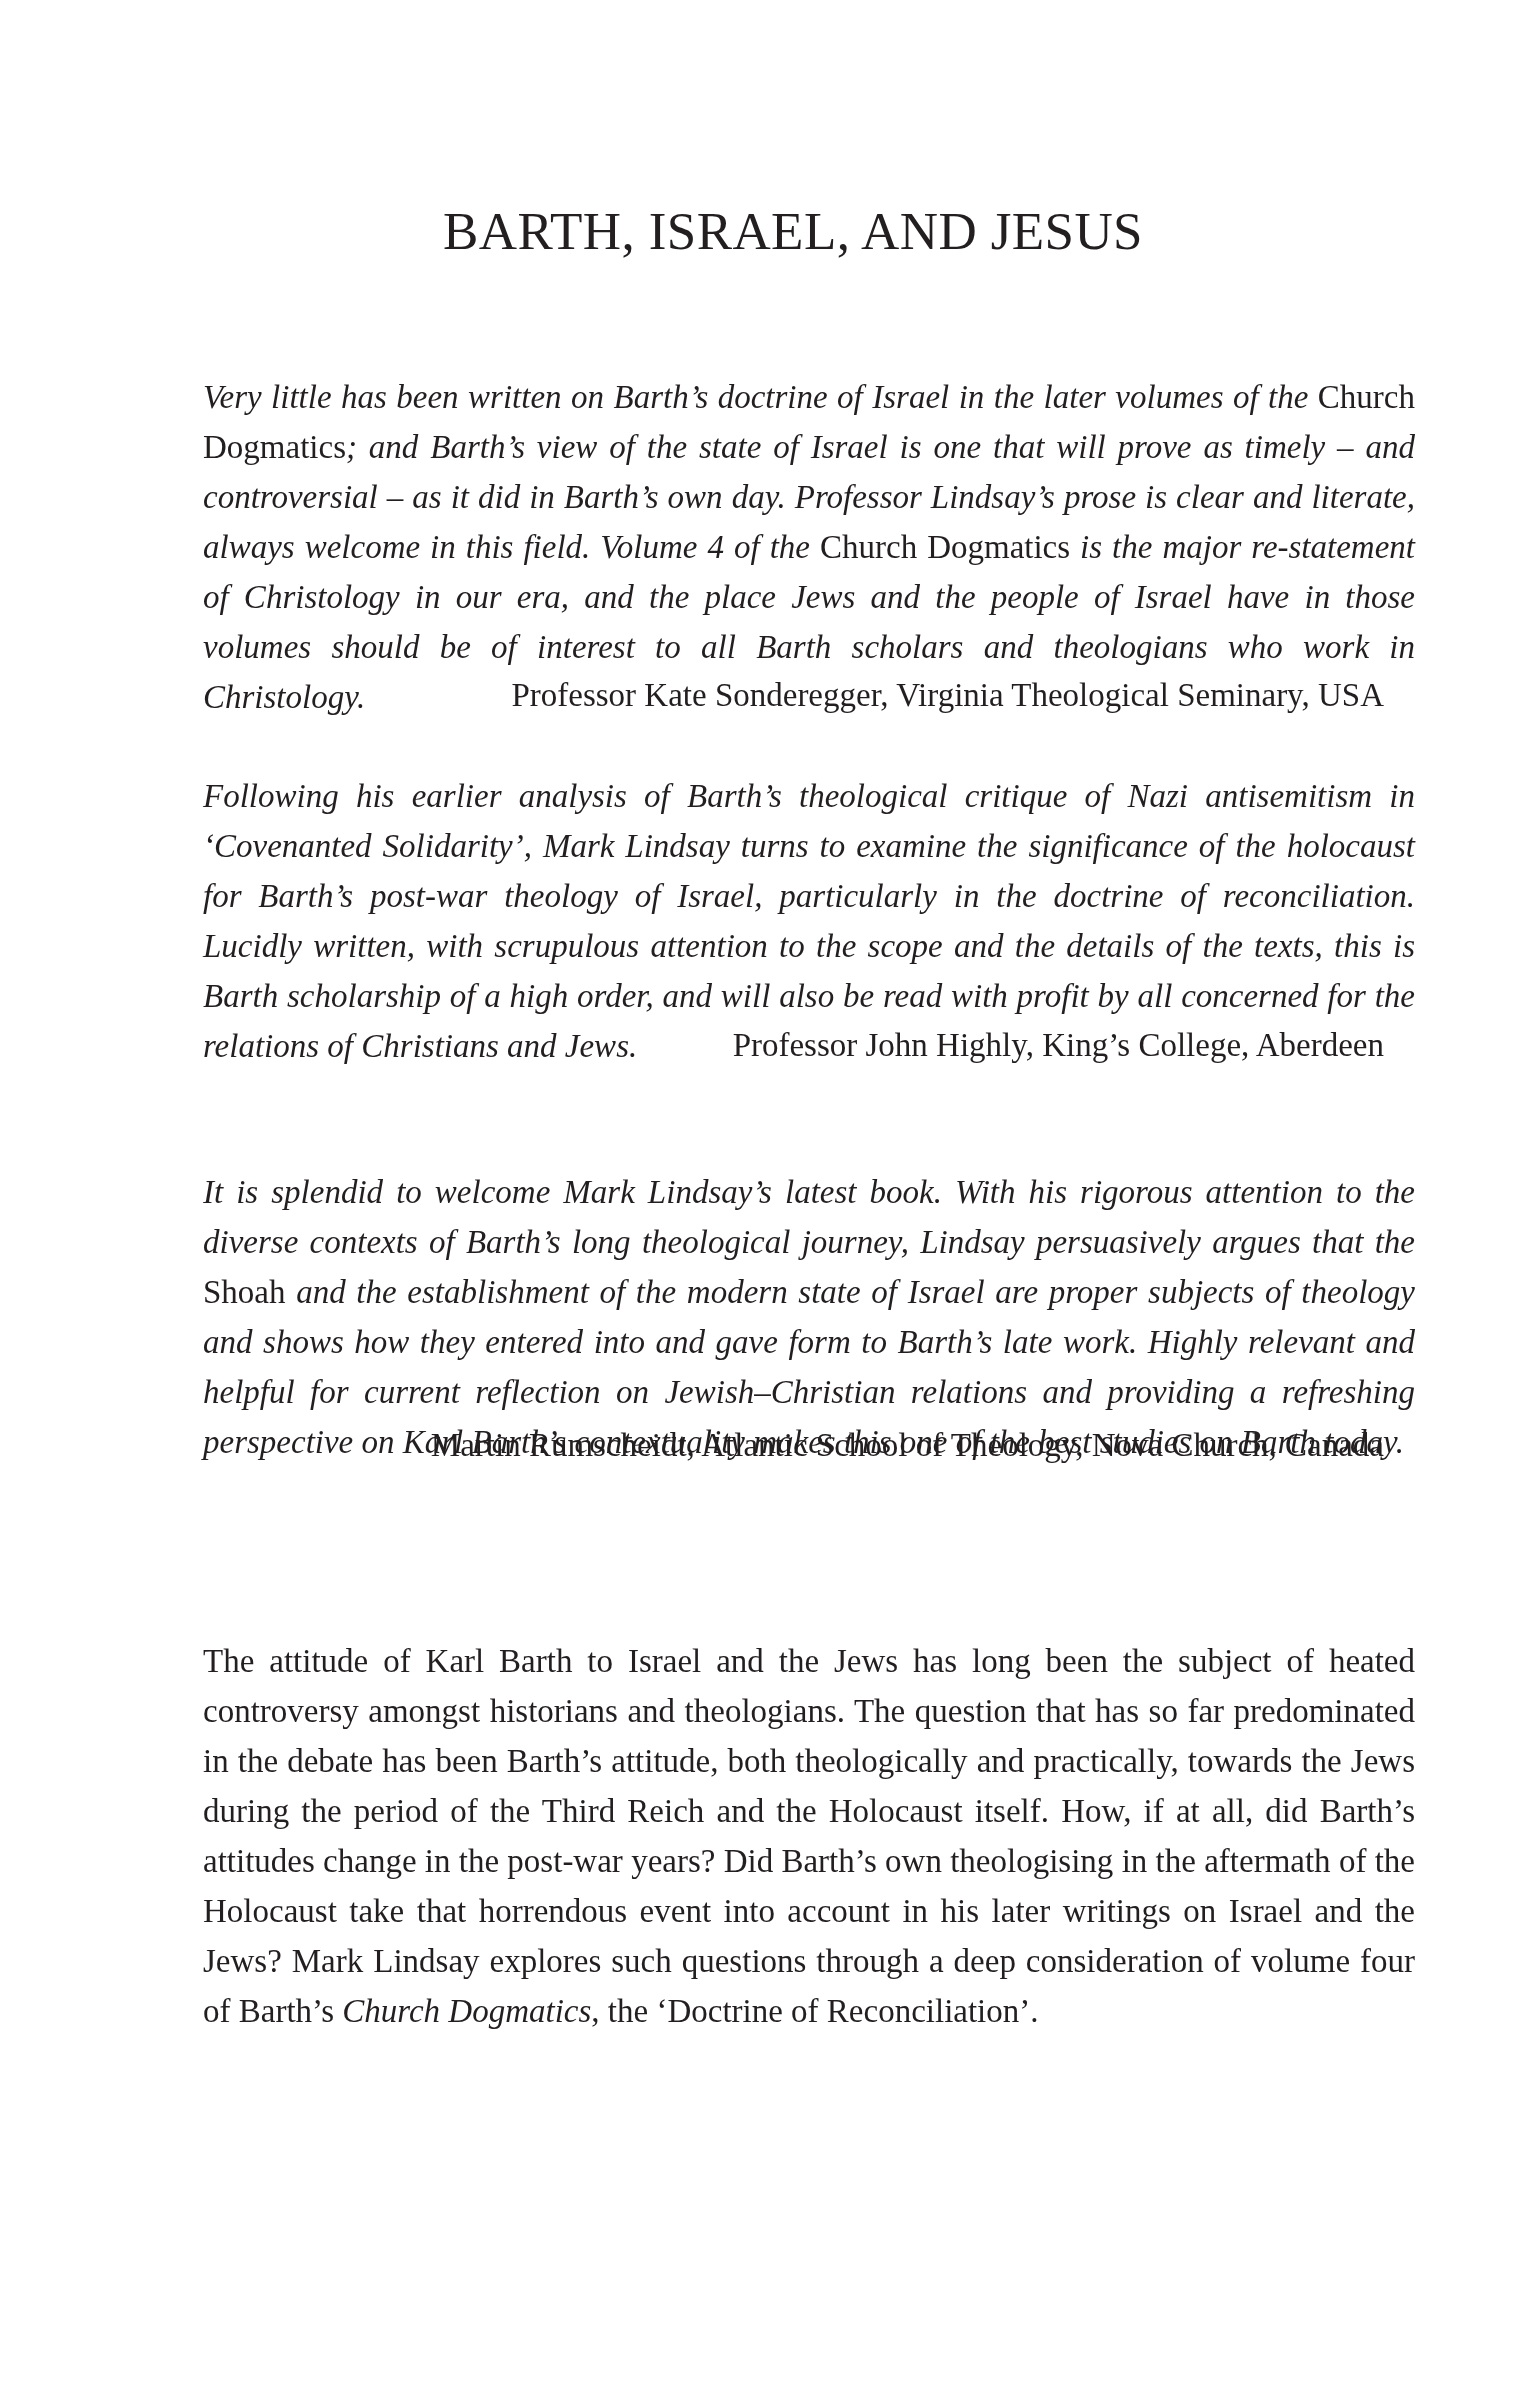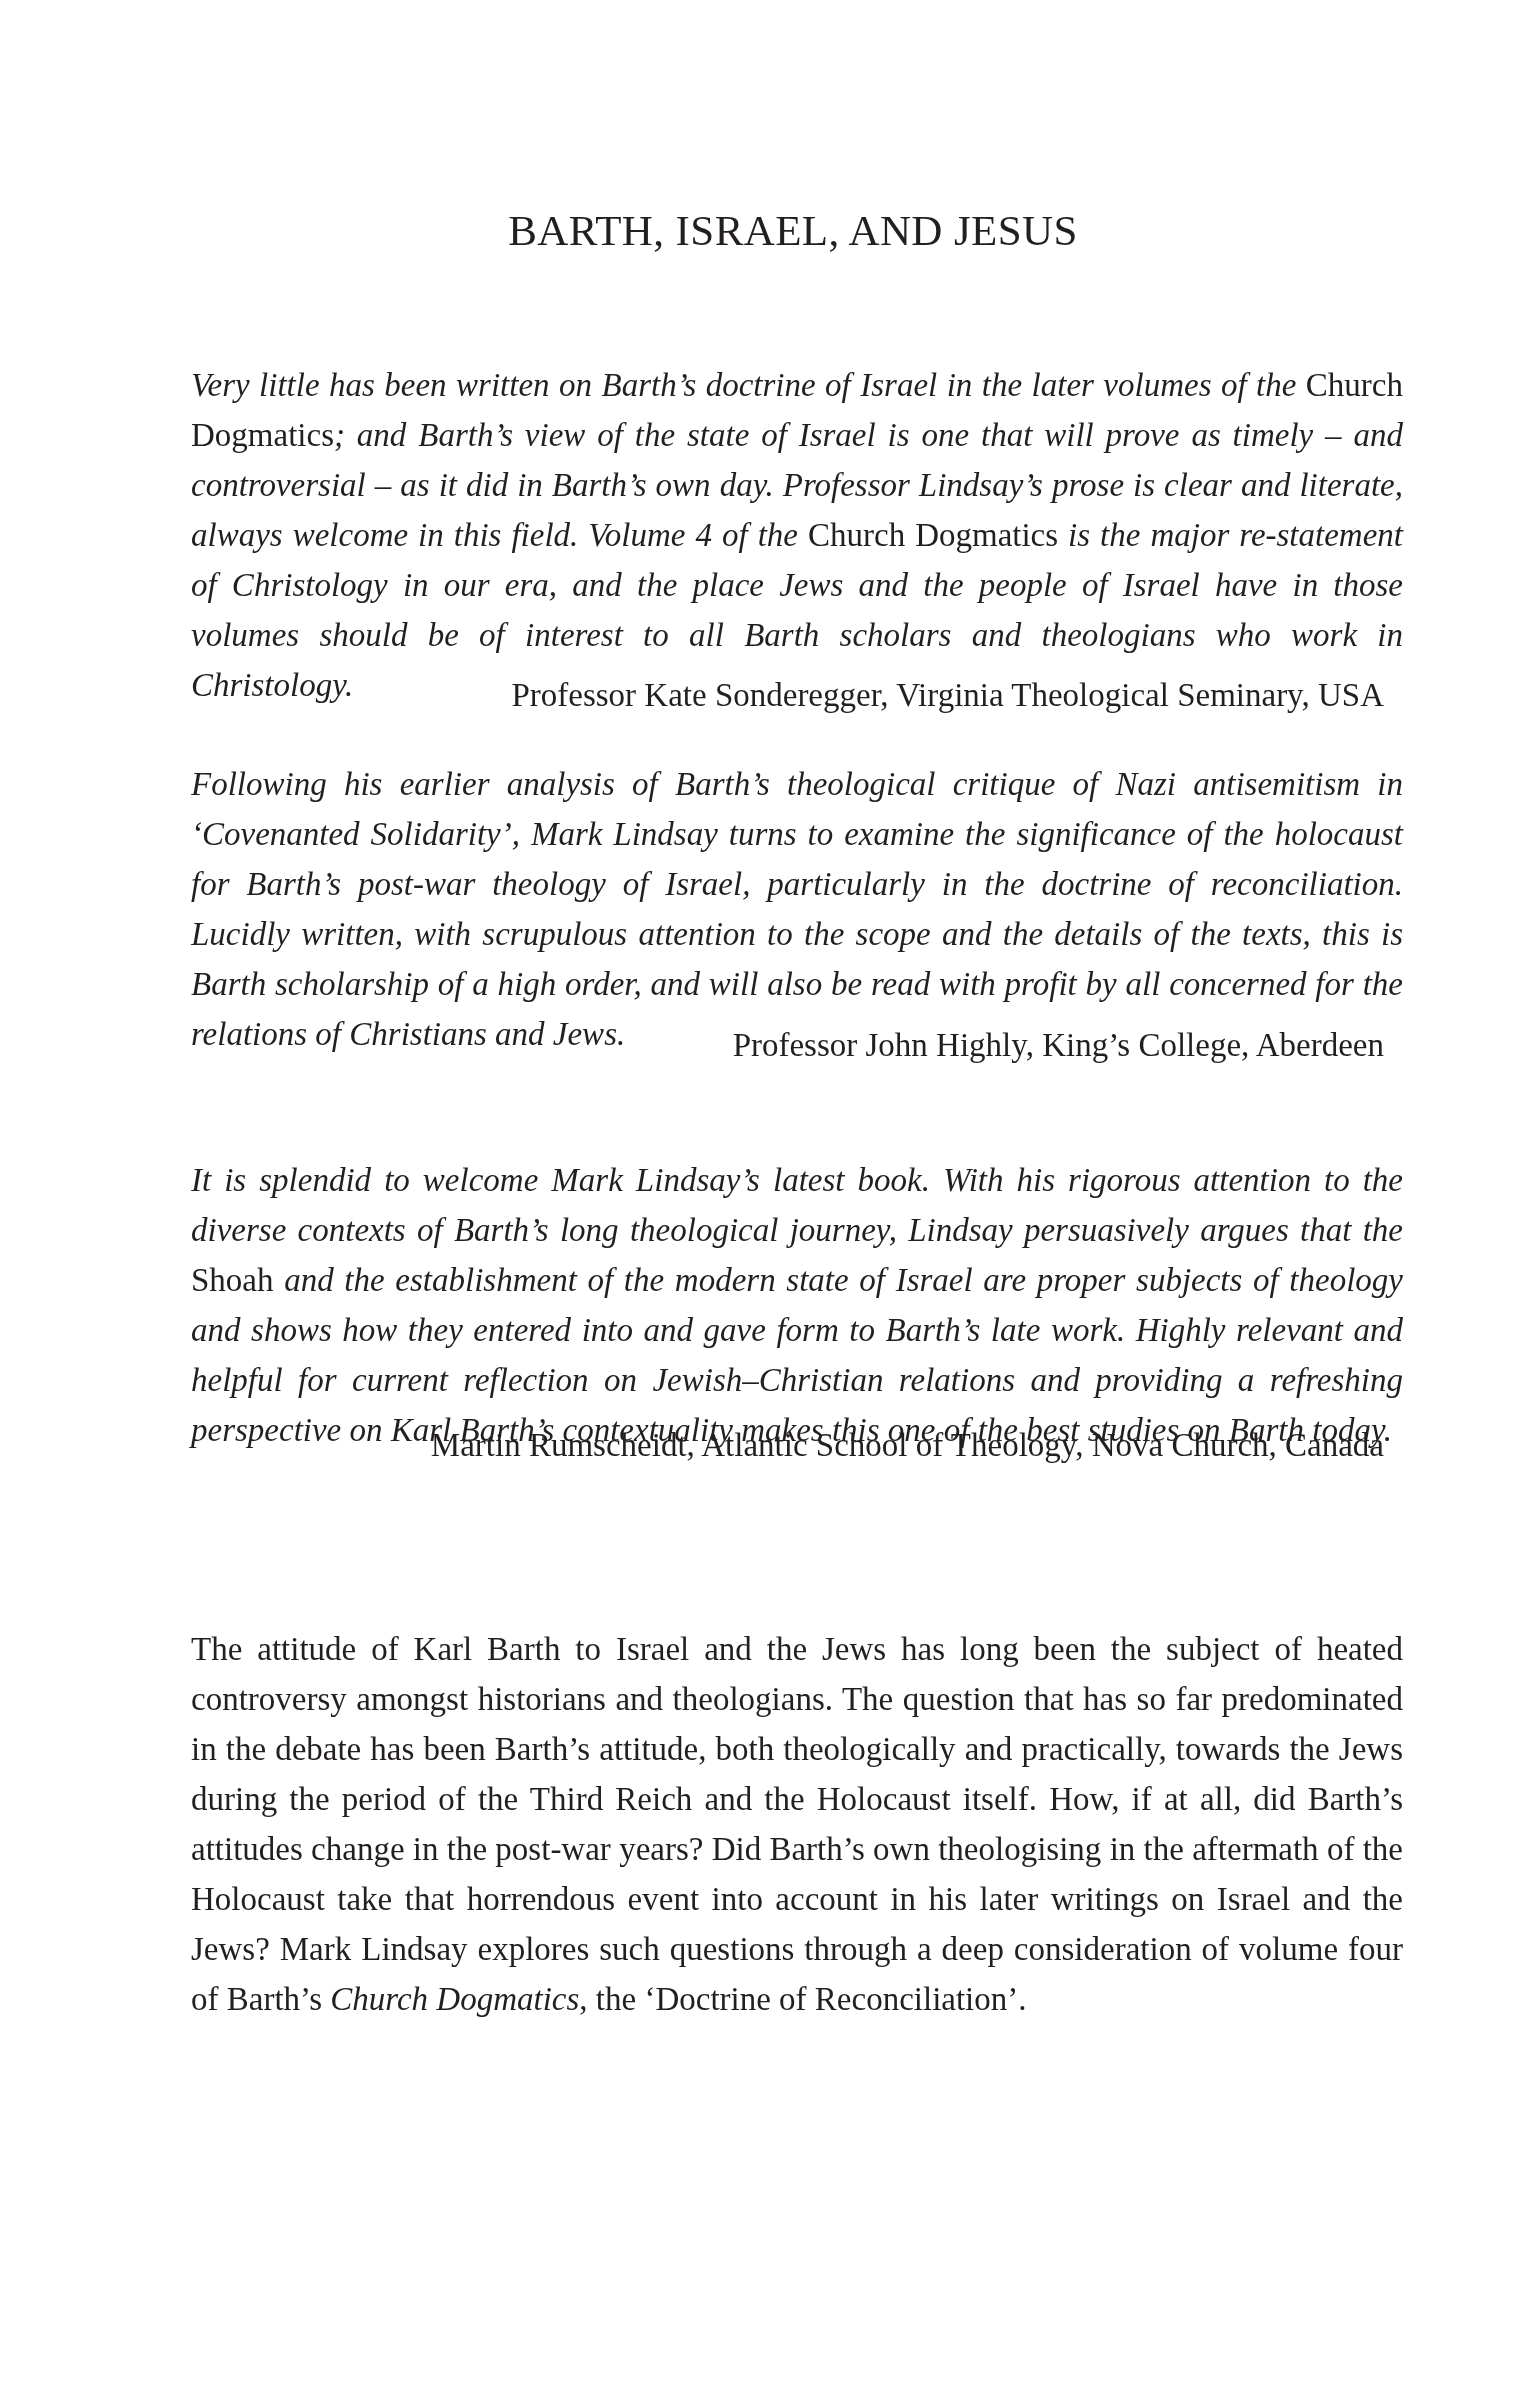--- a/index.html
+++ b/index.html
@@ -20,31 +20,31 @@
       left: 187px;
       top: 0;
       width: 1212px;
     }
     .title {
       position: absolute;
       top: 205px;
       left: 0;
       width: 1212px;
       text-align: center;
-      font-size: 43px;
+      font-size: 53px;
       font-weight: normal;
       letter-spacing: 0.4px;
       margin: 0;
       line-height: 52px;
     }
     .para {
       position: absolute;
       left: 0;
       width: 1212px;
-      margin: 4px;
+      margin: 16px;
       font-size: 33px;
       line-height: 50px;
       text-align: justify;
       text-align-last: left;
     }
     .para .it { font-style: italic; }
     .para .rm { font-style: normal; }
     .attrib {
       position: absolute;
       right: 0;

